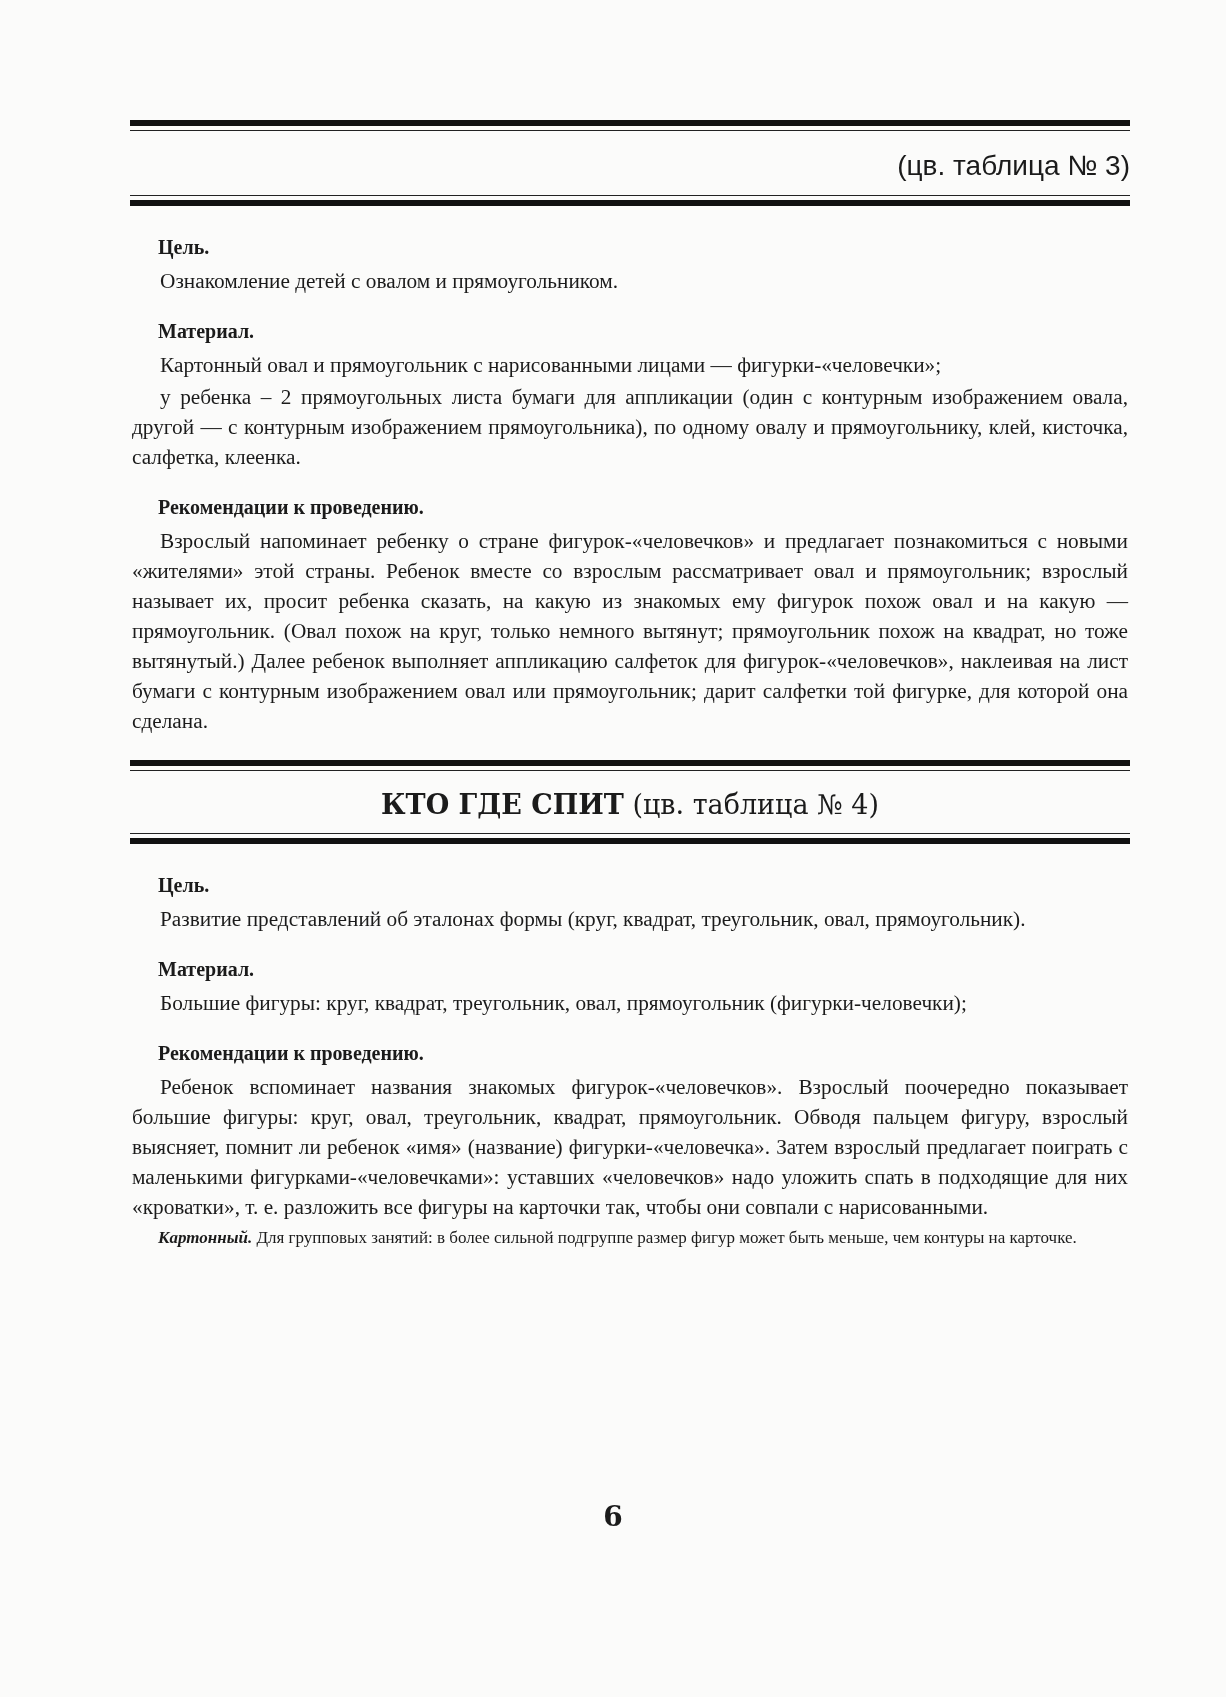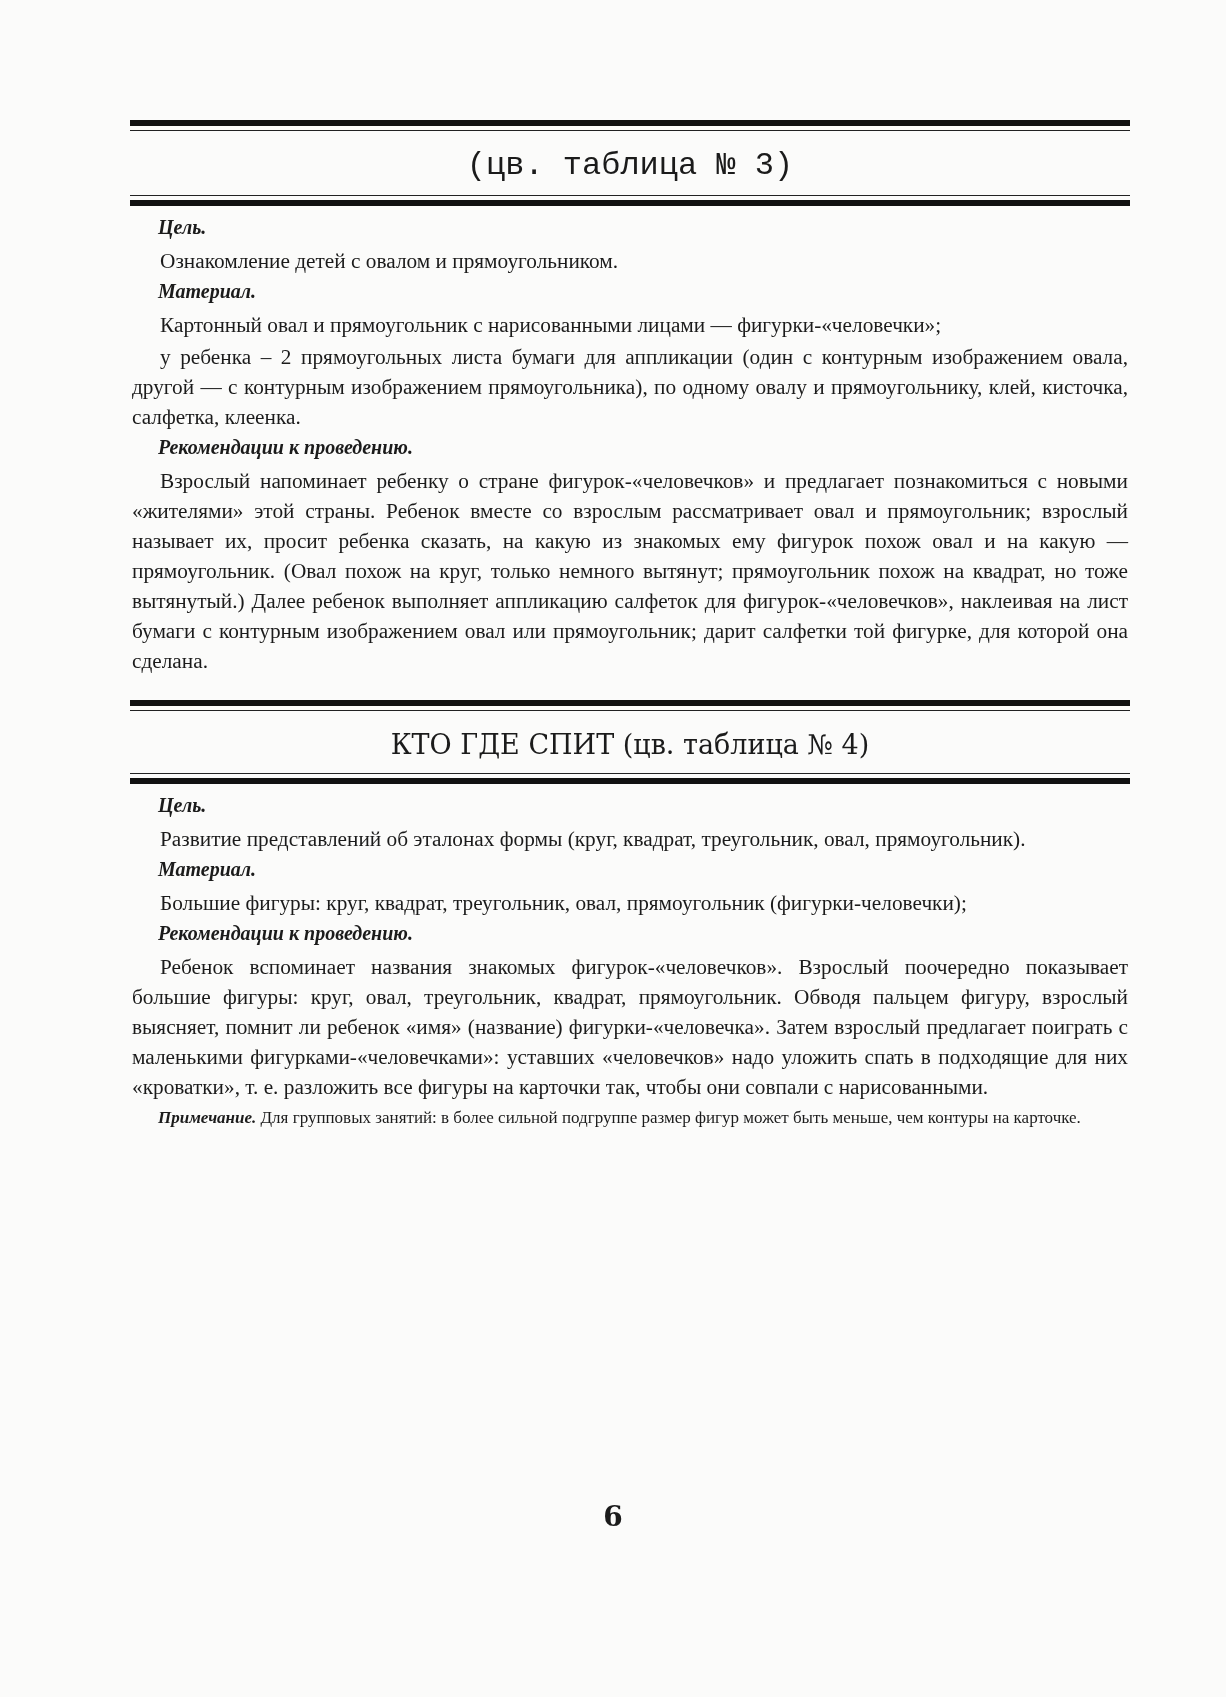--- a/index.html
+++ b/index.html
@@ -31,38 +31,38 @@
       padding: 18px 0 12px 0;
     }
     .title-line {
       font-family: "DejaVu Serif", "Liberation Serif", serif;
       font-weight: bold;
       font-size: 27px;
       line-height: 36px;
       letter-spacing: 0.5px;
     }
     .title-sub {
-      font-family: Liberation Mono, monospace;
-      font-size: 32px;
+      font-family: Liberation Sans, sans-serif;
+      font-size: 28px;
       line-height: 34px;
+      text-align: right;
     }
     .title-inline {
       font-family: "DejaVu Serif", "Liberation Serif", serif;
       font-size: 27px;
       line-height: 36px;
     }
-    .title-inline b { font-weight: normal; }
+    .title-inline b { font-weight: bold; }
     .section-body { padding: 6px 0 0 0; }
     .label {
       font-family: "Liberation Serif", "DejaVu Serif", serif;
-      font-style: italic;
       font-weight: bold;
       font-size: 20px;
       line-height: 26px;
-      margin: 2px 0 6px 28px;
+      margin: 22px 0 6px 28px;
     }
     .para {
       font-family: "Liberation Serif", "DejaVu Serif", serif;
       font-size: 21.3px;
       line-height: 30px;
       text-indent: 28px;
       text-align: justify;
       margin: 2px;
     }
     .note {
@@ -139,20 +139,20 @@
       <div class="label">Цель.</div>
       <p class="para">Развитие представлений об эталонах формы (круг, квадрат, треугольник, овал, прямоугольник).</p>
 
       <div class="label">Материал.</div>
       <p class="para">Большие фигуры: круг, квадрат, треугольник, овал, прямоугольник (фигурки-человечки);</p>
 
       <div class="label">Рекомендации к проведению.</div>
       <p class="para">Ребенок вспоминает названия знакомых фигурок-«человечков». Взрослый поочередно показывает большие фигуры: круг, овал, треугольник, квадрат, прямоугольник. Обводя пальцем фигуру, взрослый выясняет, помнит ли ребенок «имя» (название) фигурки-«человечка». Затем взрослый предлагает поиграть с маленькими фигурками-«человечками»: уставших «человечков» надо уложить спать в подходящие для них «кроватки», т. е. разложить все фигуры на карточки так, чтобы они совпали с нарисованными.</p>
 
       <p class="note">
-        <i>Примечание.</i>
+        <i>Картонный.</i>
         <span>Для групповых занятий: в более сильной подгруппе размер фигур может быть меньше, чем контуры на карточке.</span>
       </p>
     </div>
   </div>
 </div>
 
 <div class="page-number">6</div>
 
 </body></html>

